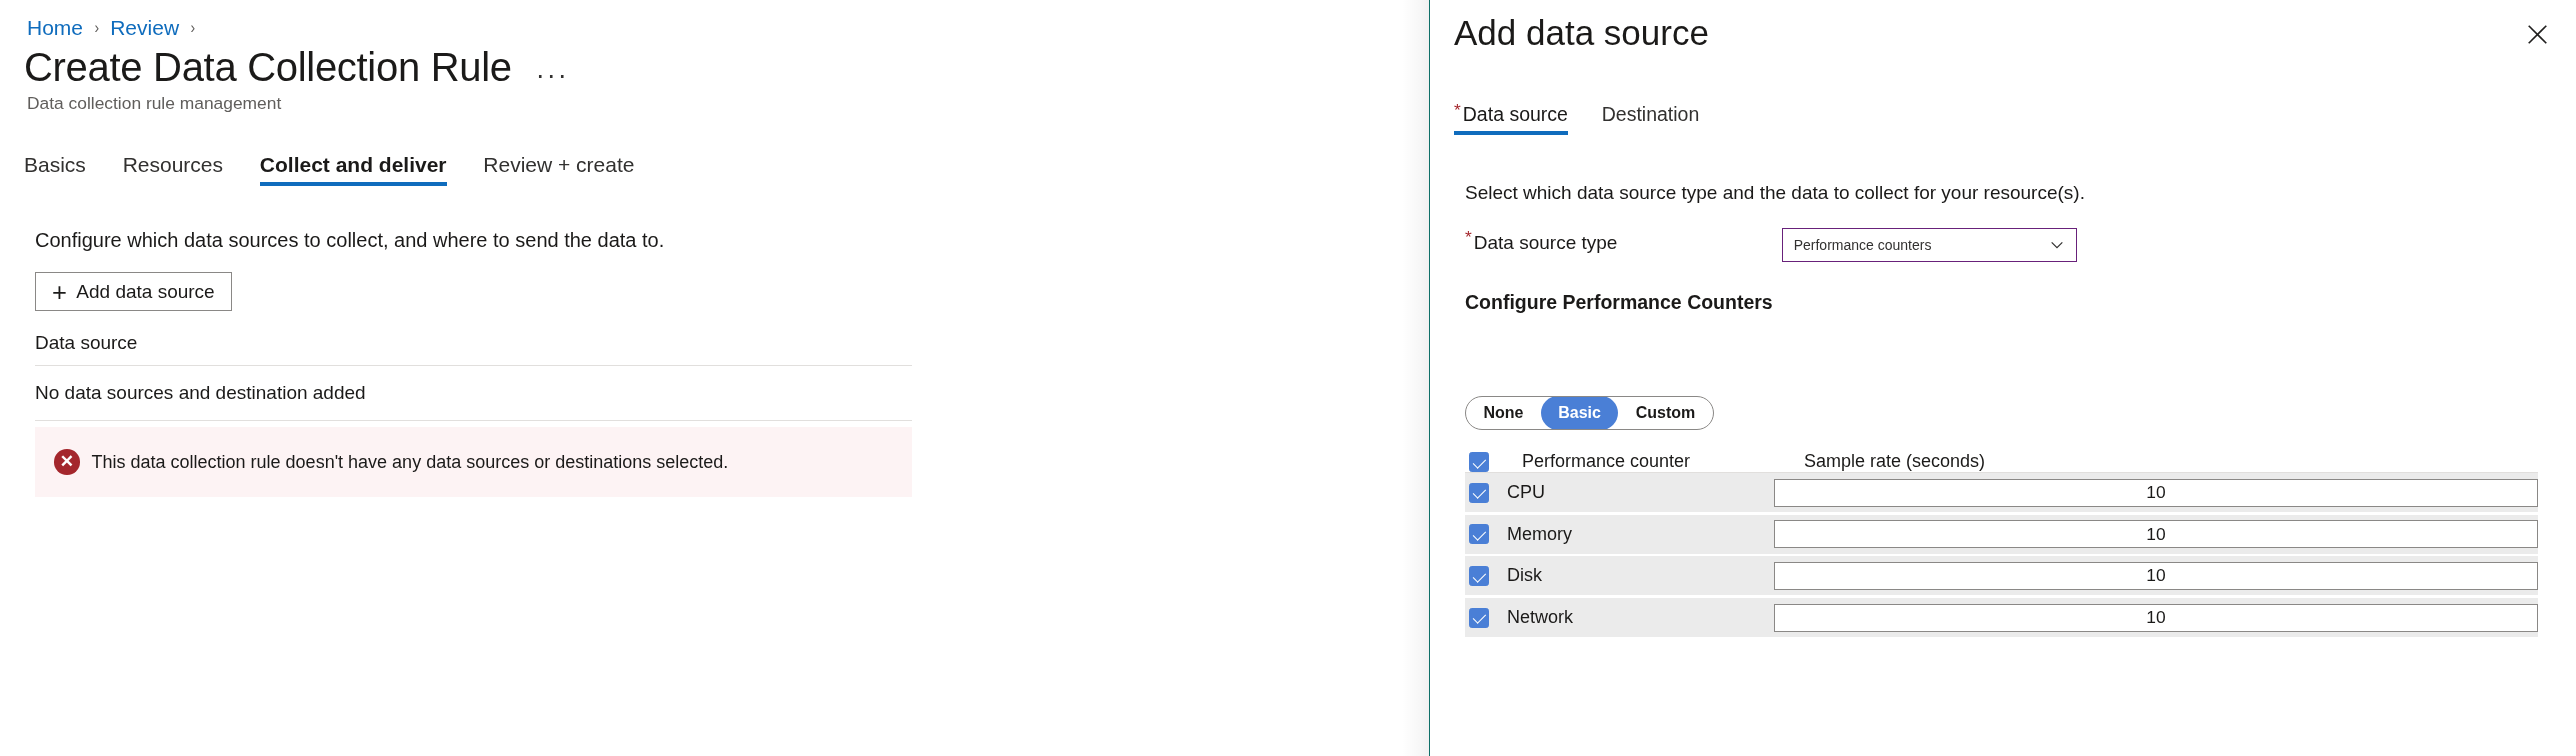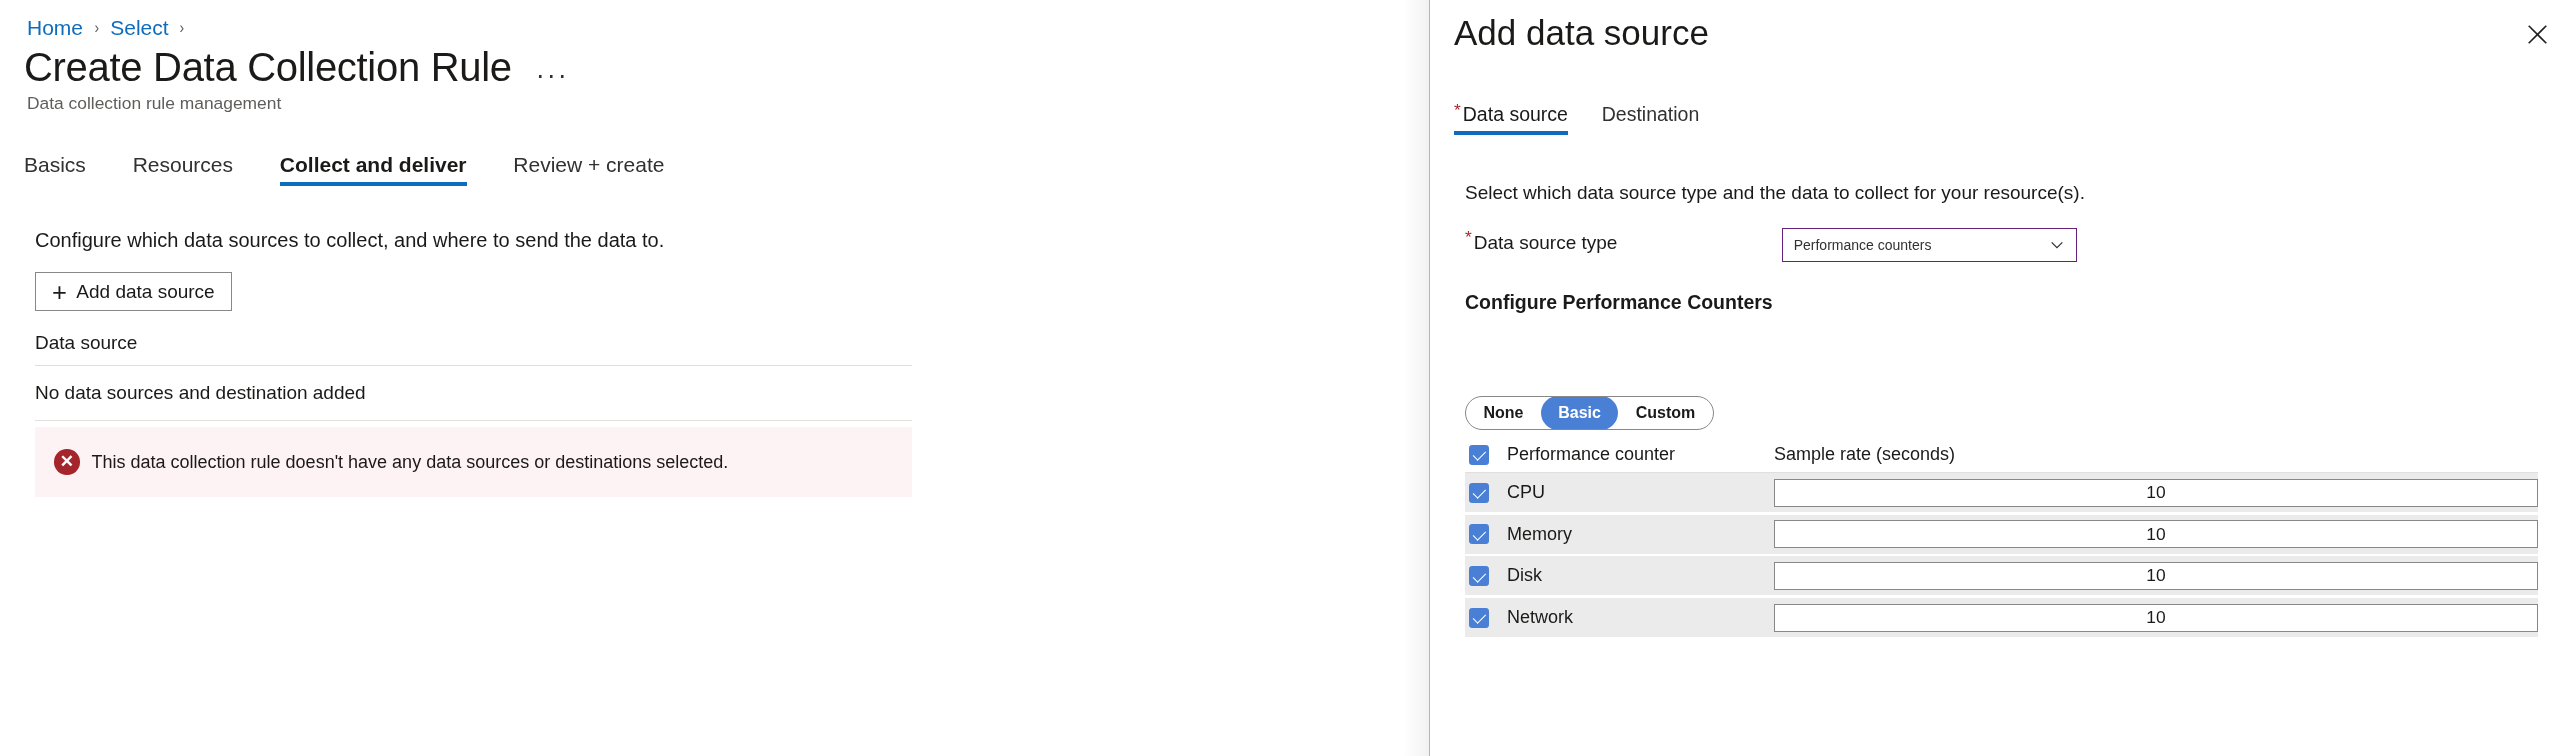--- a/index.html
+++ b/index.html
@@ -5,21 +5,21 @@
   * { box-sizing: border-box; margin: 0; padding: 0; }
   html, body {
     width: 2576px;
     height: 756px;
     background: #ffffff;
     font-family: "Liberation Sans", sans-serif;
     color: #201f1e;
     overflow: hidden;
   }
 
-  .screen { position: relative; width: 2576px; height: 756px; background: #fca5a5; }
+  .screen { position: relative; width: 2576px; height: 756px; background: #0f766e; }
 
   
   .left-blade {
     position: absolute; left: 0; top: 0;
     width: 1429px; height: 756px;
     background: #ffffff;
     padding: 0;
   }
 
   .breadcrumb {
@@ -47,21 +47,21 @@
     align-self: flex-start; margin-top: 23px; cursor: pointer;
   }
   .page-subtitle {
     position: absolute; left: 27px; top: 93px;
     font-size: 17.4px; line-height: 21.5px; color: #605e5c;
   }
 
   
   .tabs {
     position: absolute; left: 24px; top: 153px;
-    display: flex; align-items: flex-end; gap: 12px;
+    display: flex; align-items: flex-end; gap: 2px;
   }
   .tab {
     font-size: 21px; line-height: 24px; color: #323130;
     padding: 0 17.4px 9.4px 17.4px; position: relative; cursor: pointer;
     white-space: nowrap;
   }
   .tab:first-child { padding-left: 0; }
   .tab.active { font-weight: 600; color: #1b1a19; }
   .tab.active::after {
     content: ""; position: absolute;
@@ -210,23 +210,23 @@
     font-weight: bold;
   }
   .seg-item.sel { background: #4a7fd6; color: #ffffff; }
 
   
   .ctable {
     position: absolute; left: 35px; top: 437px;
     width: 1073px;
   }
   .ct-head {
-    display: flex; align-items: center;
+    display: flex; align-items: flex-end;
     height: 36px; border-bottom: 0.7px solid #e1dfdd;
-    font-size: 18px; color: #1b1a19;
+    font-size: 18px; color: #1b1a19; gap: 15px;
   }
   .ct-row {
     display: flex; align-items: center;
     height: 39px; background: #ebebeb;
     margin-bottom: 2.7px;
     font-size: 18px; color: #1b1a19;
   }
   .ct-cb-cell {
     width: 42px; flex: 0 0 42px;
     display: flex; align-items: center; justify-content: flex-start;
@@ -258,21 +258,21 @@
 </head>
 <body>
 
 <div class="screen">
 
   <div class="left-blade">
 
     <div class="breadcrumb">
       <span class="crumb-link">Home</span>
       <span class="crumb-sep">›</span>
-      <span class="crumb-link">Select</span>
+      <span class="crumb-link">Review</span>
       <span class="crumb-sep">›</span>
     </div>
 
     <div class="page-title-row">
       <div class="page-title">Create Data Collection Rule</div>
       <div class="title-ellipsis">···</div>
     </div>
 
     <div class="page-subtitle">Data collection rule management</div>
 

